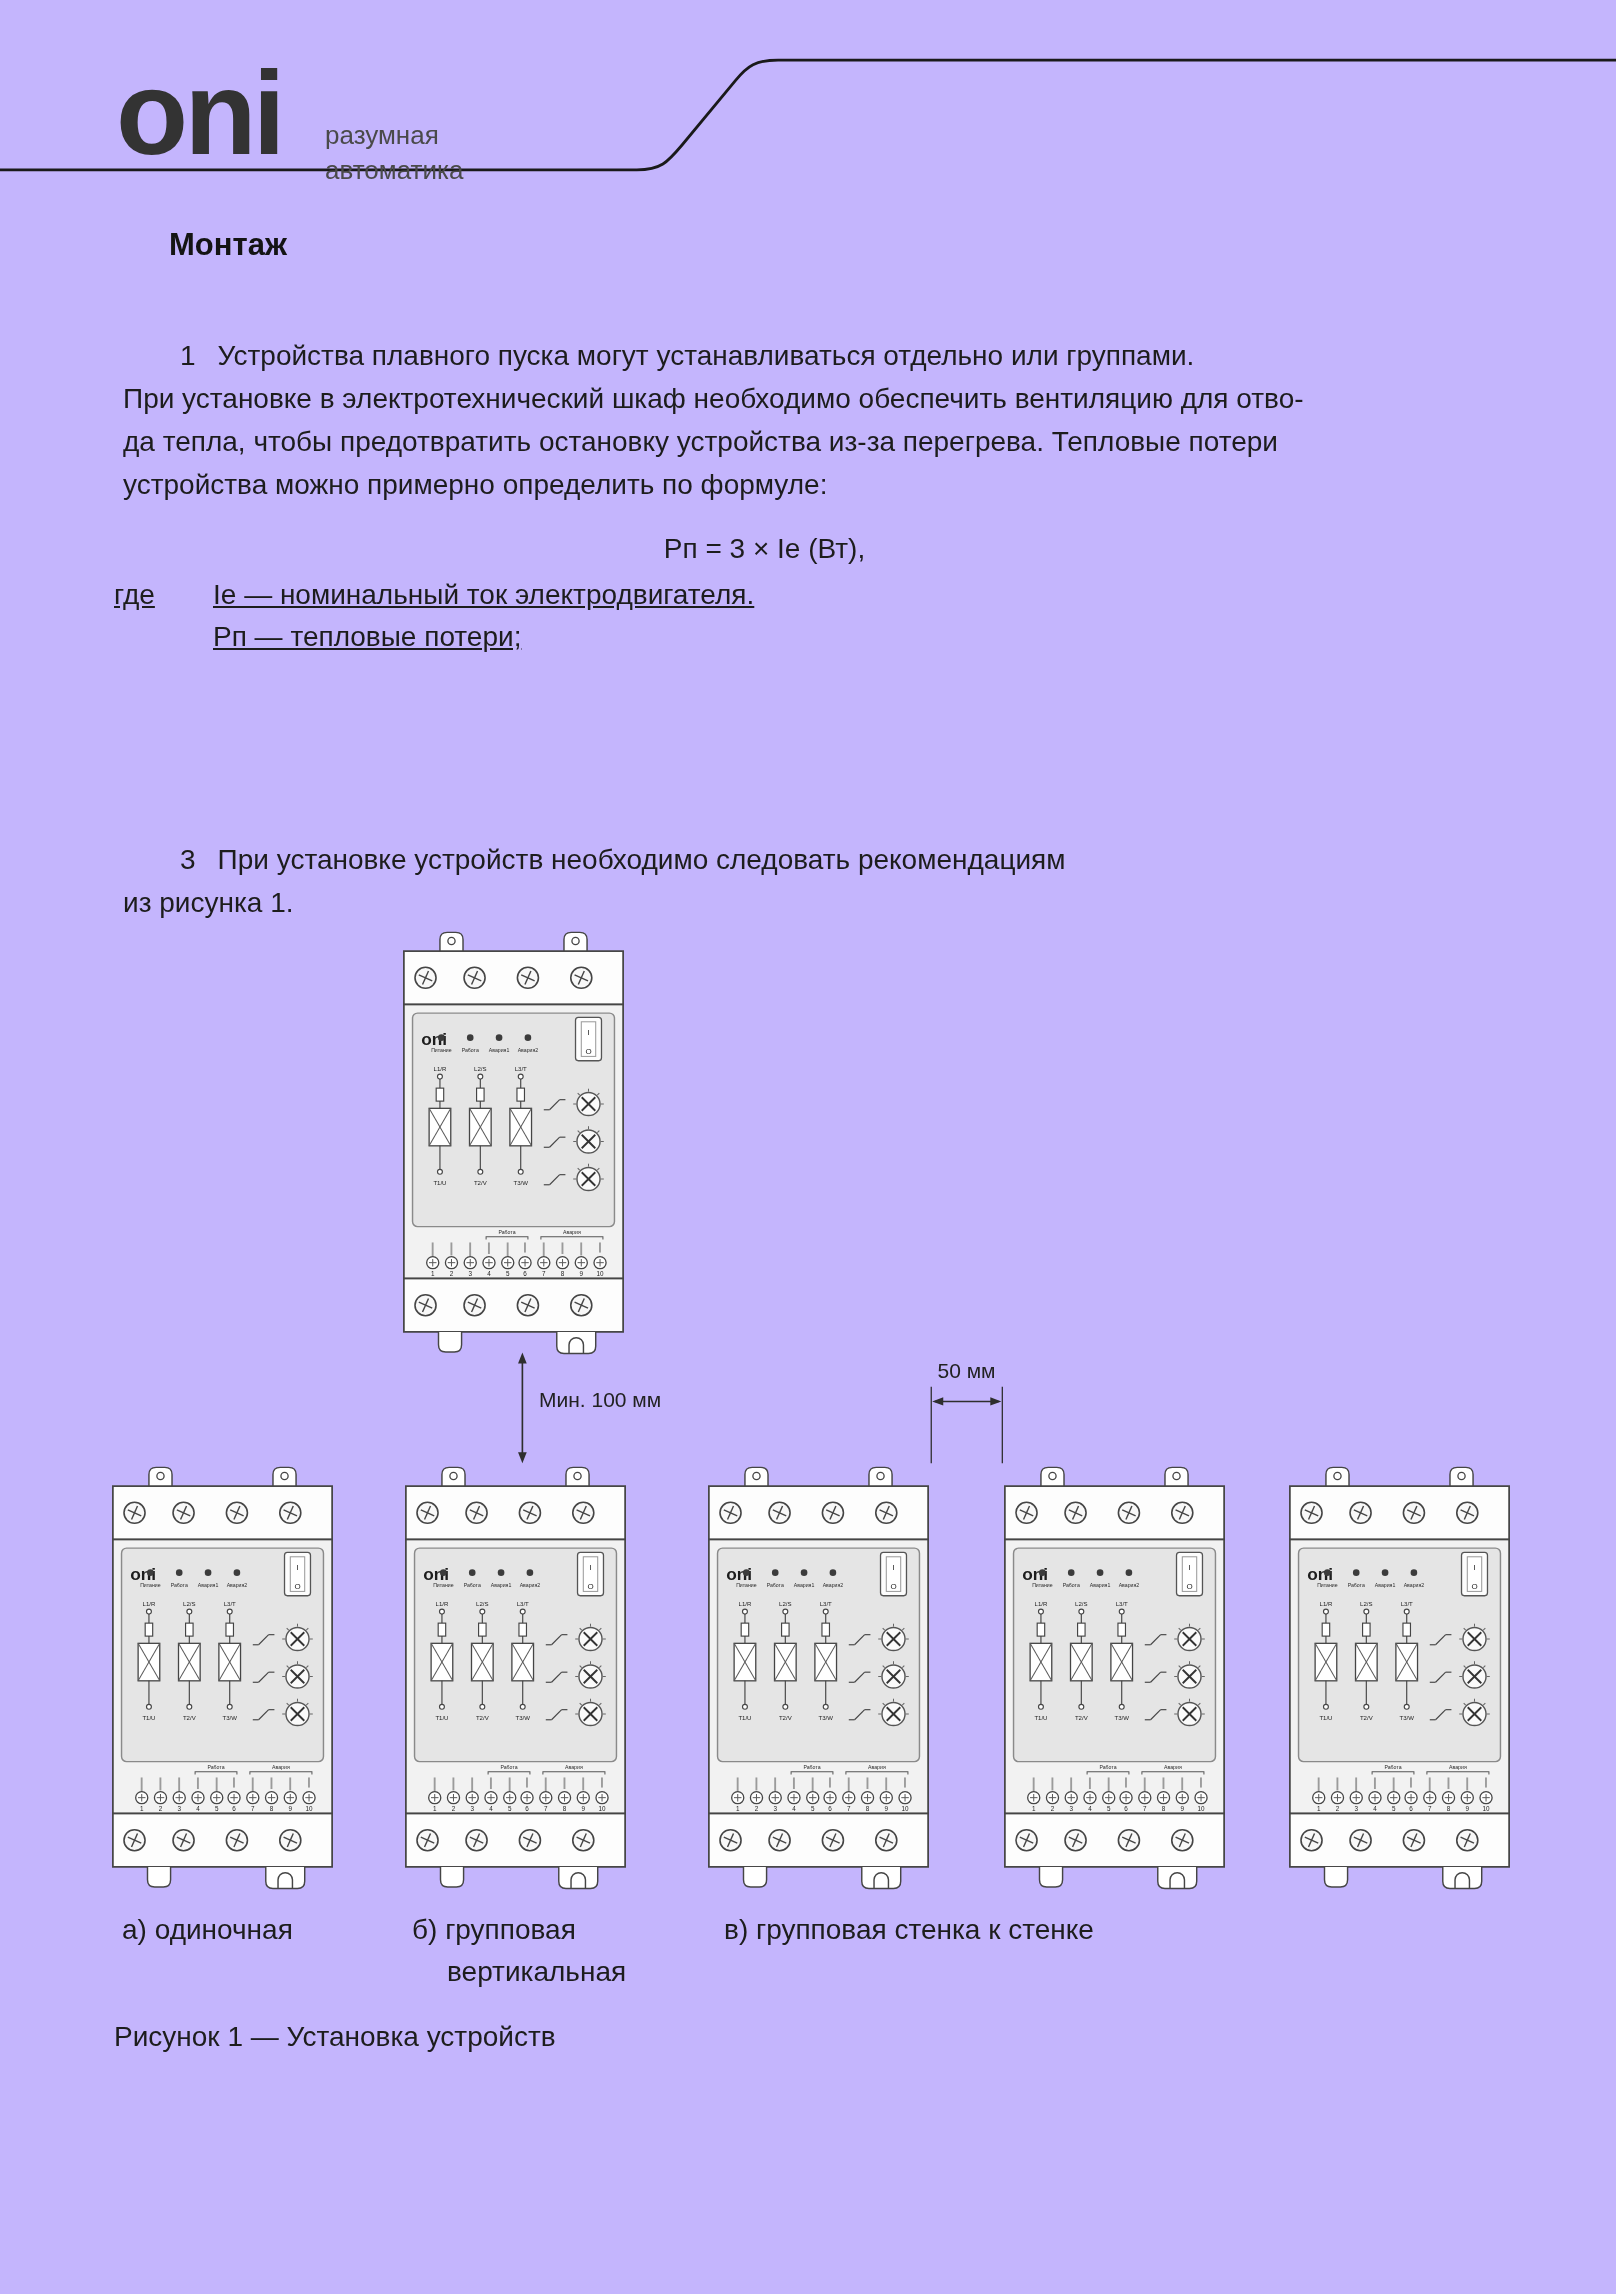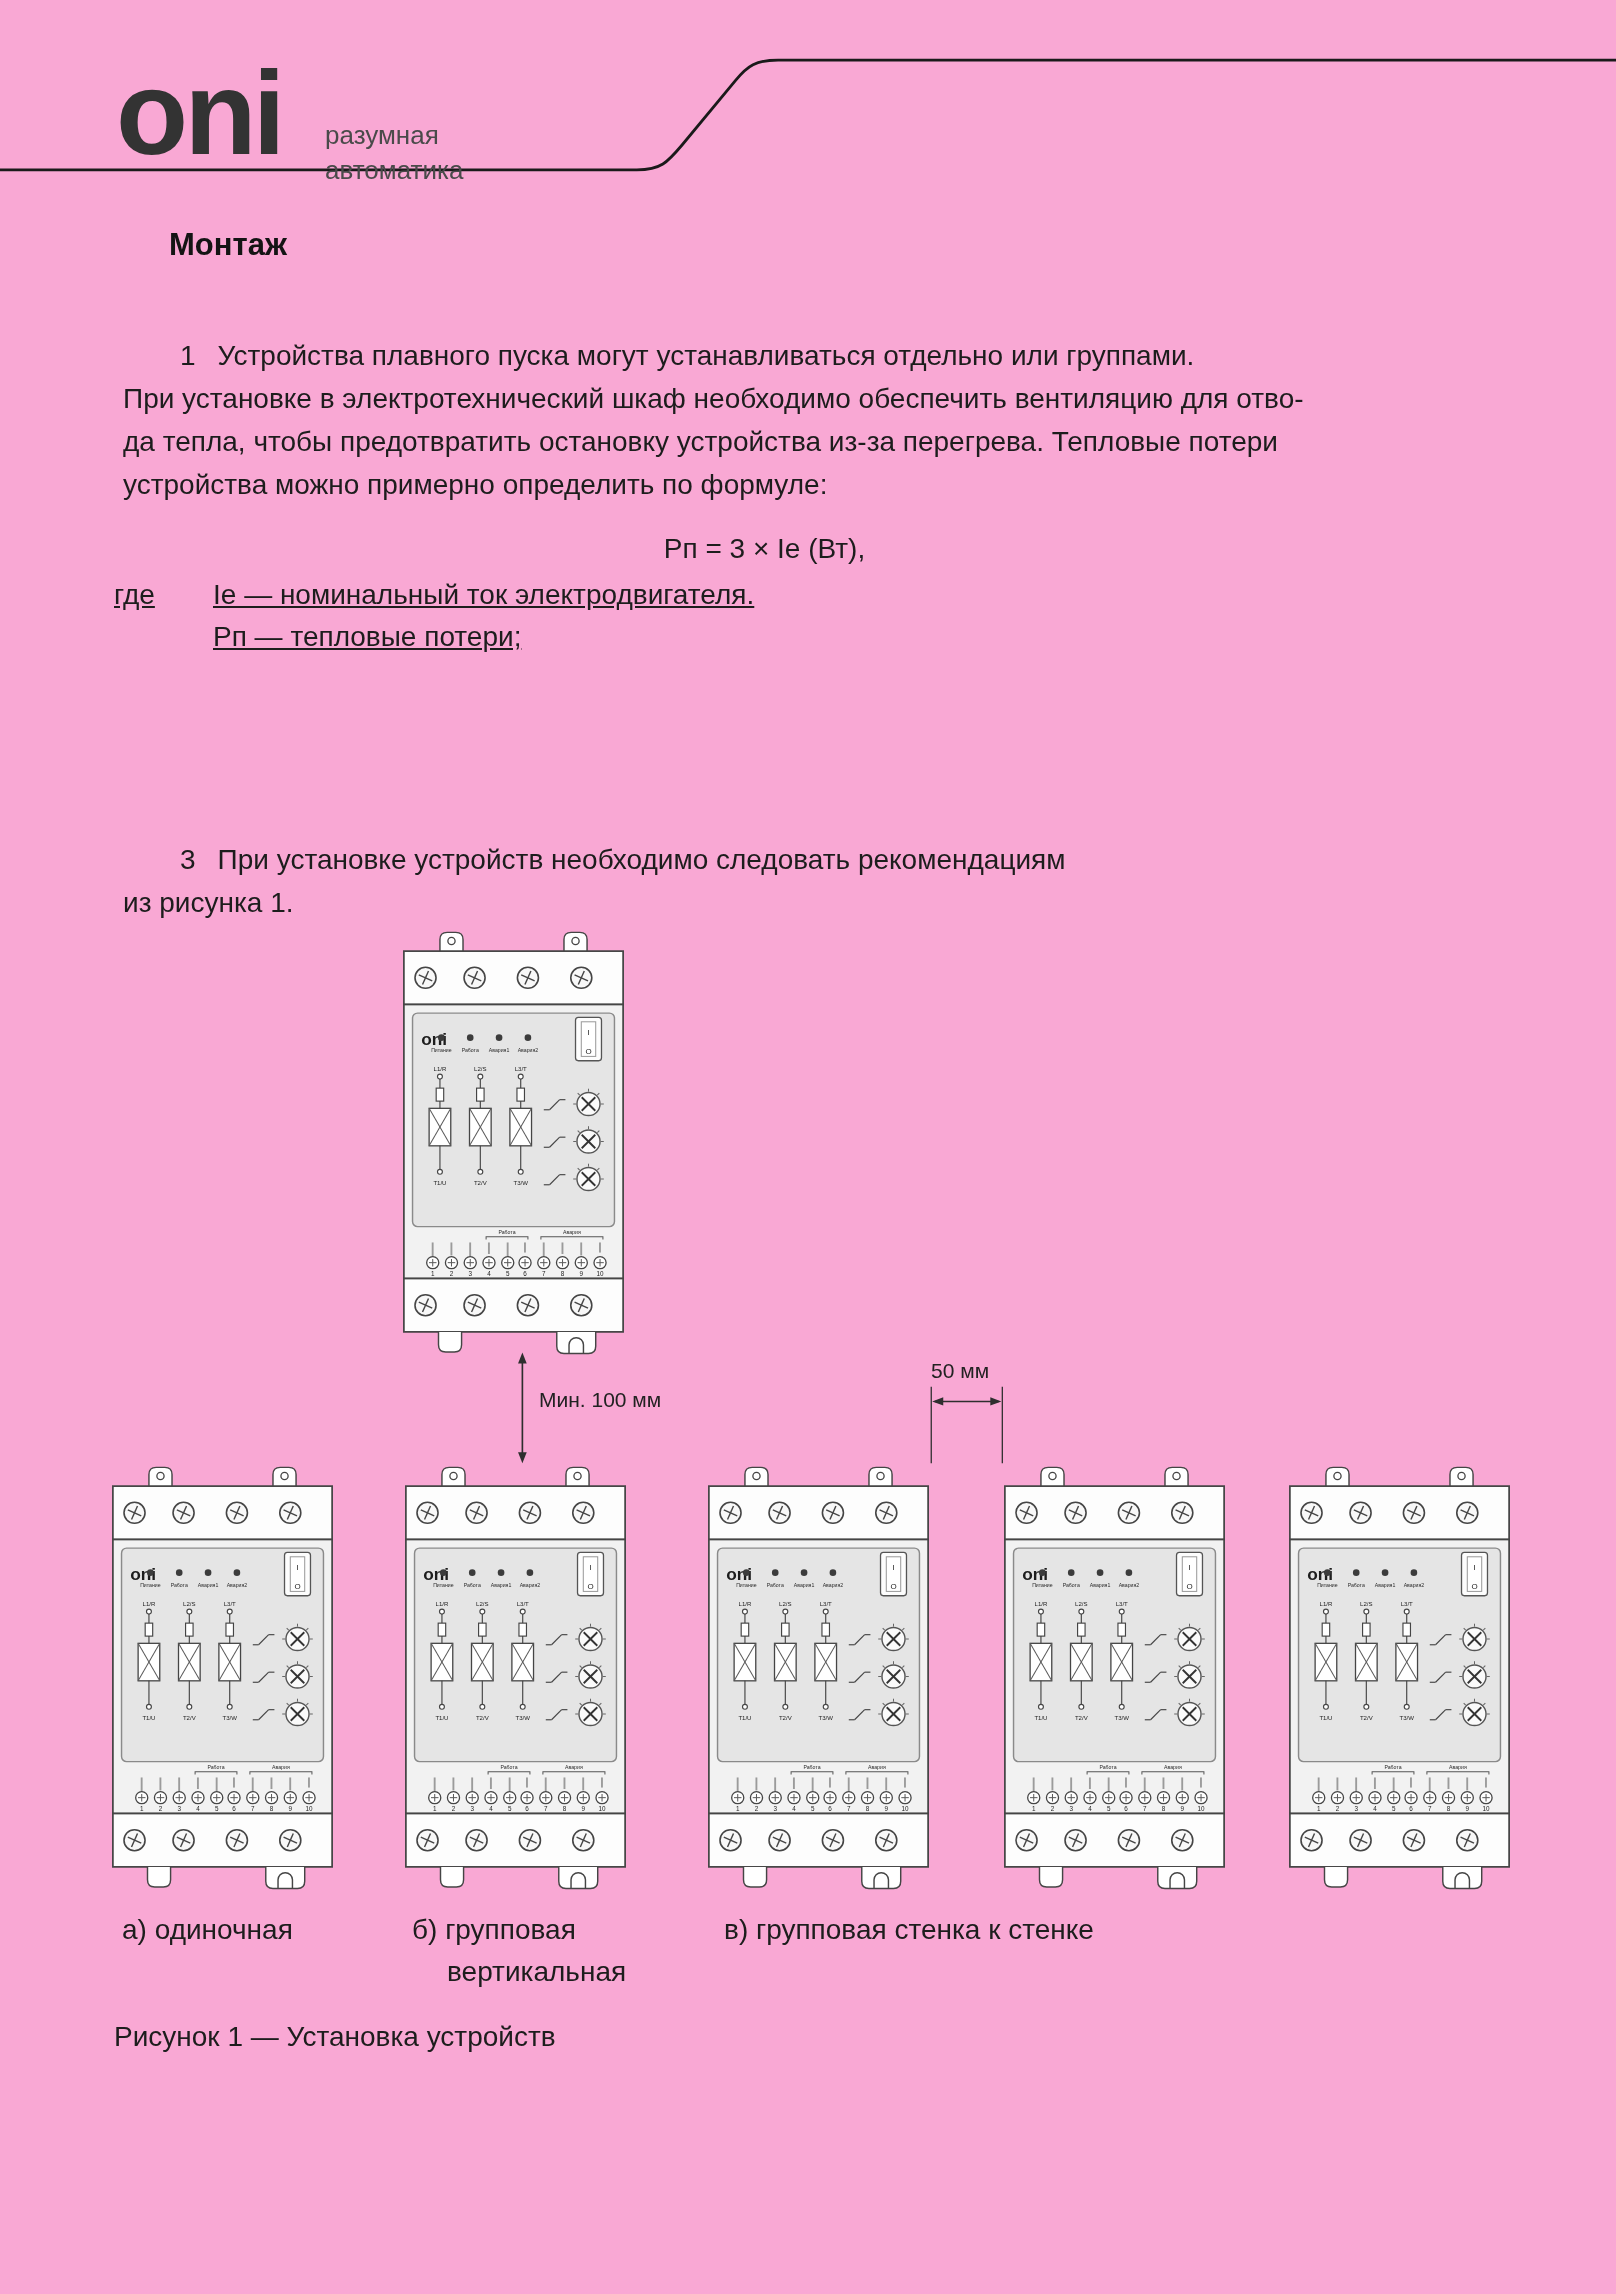--- a/index.html
+++ b/index.html
@@ -1,16 +1,16 @@
 <!DOCTYPE html>
 <html style="font-size:14.8px"><head>
 <meta charset="utf-8">
 <style>
   html,body{margin:0;padding:0;background:#ffffff;}
-  .page{position:relative;width:1617px;height:2294px;background:#f9a8d4;
+  .page{position:relative;width:1617px;height:2294px;background:#c4b5fd;
         font-family:"Liberation Sans","DejaVu Sans",sans-serif;color:#1c1c1c;overflow:hidden;}
   .header-line{position:absolute;left:0;top:0;width:1617px;height:194px;}
   .logo{position:absolute;left:116px;top:54px;font-size:118px;font-weight:bold;
         letter-spacing:-3.7px;color:#333;line-height:1;}
   .tagline{position:absolute;left:325px;top:118px;font-size:26px;line-height:35px;color:#4a4a4a;}
   .title{position:absolute;left:169px;top:227px;font-size:31px;font-weight:bold;color:#141414;margin:0;}
   .para{position:absolute;left:114px;width:1392px;font-size:28px;line-height:43px;
         color:#1d1d1d;text-indent:57px;margin:9px;}
   .pnum{margin-right:22px;}
   .prelines{white-space:pre-line;}
@@ -252,21 +252,21 @@
     </g>
     <g>
       <line x1="1009" y1="44" x2="1009" y2="127" stroke="#2e2e2e" stroke-width="1.4"></line>
       <line x1="1086" y1="44" x2="1086" y2="127" stroke="#2e2e2e" stroke-width="1.4"></line>
       <line x1="1013" y1="60" x2="1082" y2="60" stroke="#2e2e2e" stroke-width="1.6"></line>
       <polygon points="1010,60 1022,55.5 1022,64.5" fill="#2e2e2e"></polygon>
       <polygon points="1085,60 1073,55.5 1073,64.5" fill="#2e2e2e"></polygon>
     </g>
   </svg>
   <div class="dim-label" style="left:539px;top:1388px">Мин. 100 мм</div>
-  <div class="dim-label" style="left:931px;top:1359px;width:71px;">50 мм</div>
+  <div class="dim-label" style="left:931px;top:1359px;width:71px;text-align:center">50 мм</div>
 
   <div class="fig-label" style="left:114px;top:1909px">а) одиночная</div>
   <div class="fig-label" style="left:404px;top:1909px">
     <div>б) групповая</div>
     <div class="b-indent">вертикальная</div>
   </div>
   <div class="fig-label" style="left:716px;top:1909px">в) групповая стенка к стенке</div>
 
   <div class="fig-caption" style="left:114px;top:2021px">Рисунок 1 — Установка устройств</div>
 

